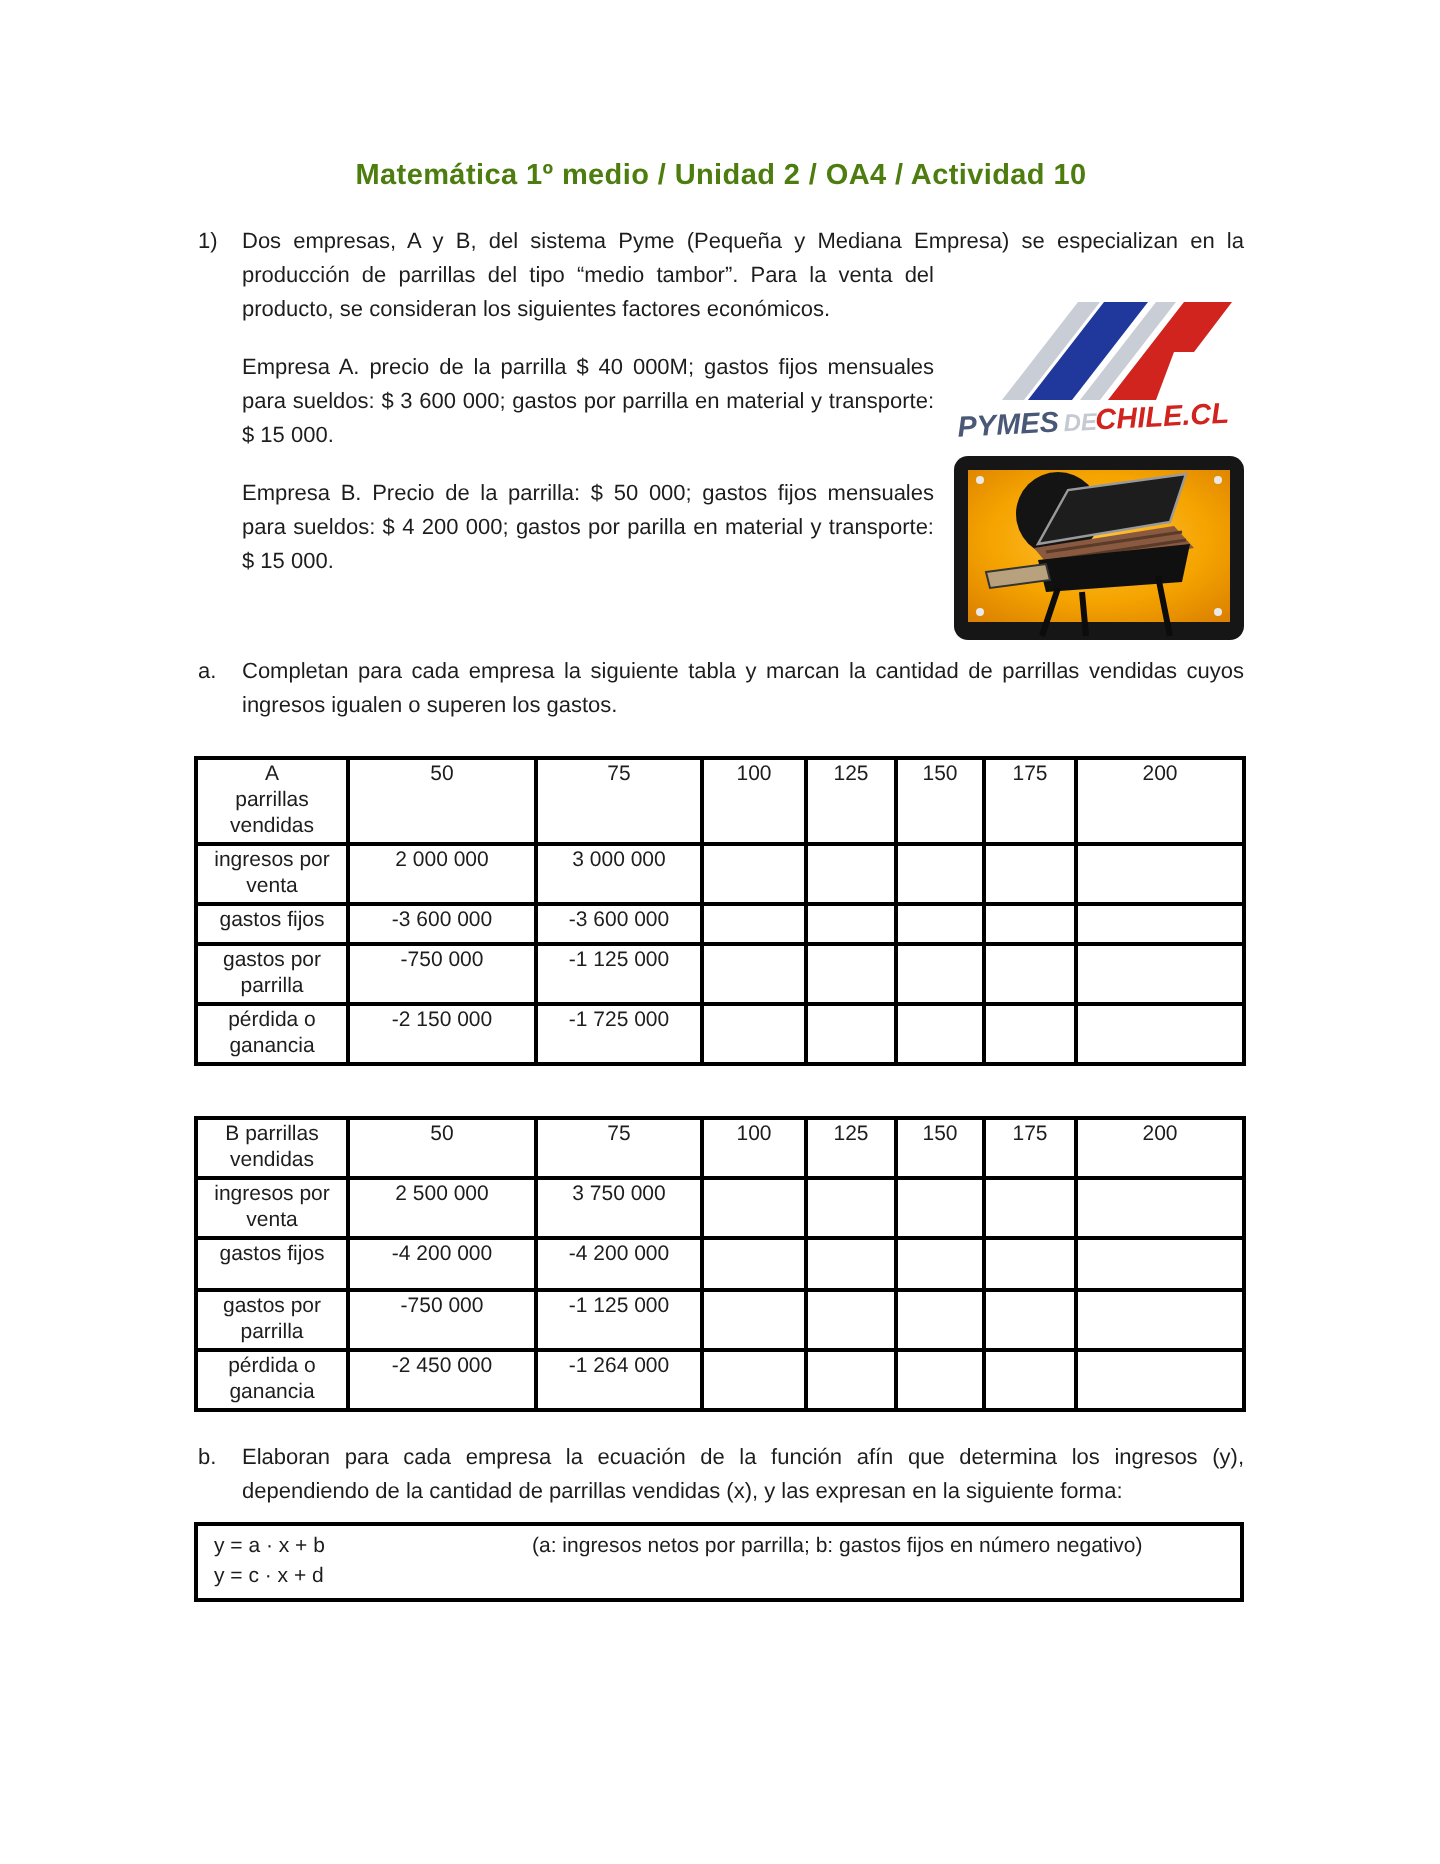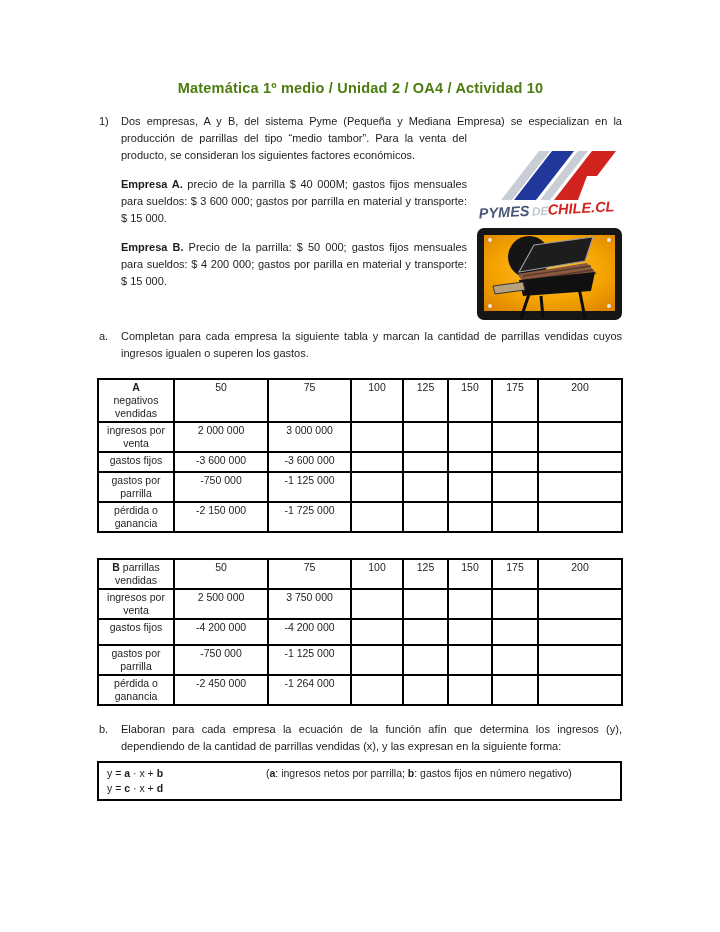--- a/index.html
+++ b/index.html
@@ -10,21 +10,21 @@
   }
   .title {
     font-size:14.5px; font-weight:bold; color:#4d7c0f;
     text-align:center; margin:0 0 17px 0; letter-spacing:0.2px;
   }
   .item { position:relative; }
   .marker { position:absolute; left:0; top:0; font-size:11px; line-height:17px; }
   .itxt { margin-left:22px; }
   p.doc { margin:0 0 12px 0; font-size:11px; line-height:17px; text-align:justify; }
   p.doc.last { margin-bottom:10px; }
-  b { font-weight:bold; }
+  b { font-weight:normal; }
   .fspacer { float:right; width:0; height:25px; }
   .media { float:right; clear:right; width:145px; margin:0 0 8px 10px; }
   .media svg { display:block; }
   .media .logo { margin-bottom:2px; }
   .sec { position:relative; }
   .sec .itxt { margin-left:22px; }
   .sec-a { margin-bottom:16px; }
   .sec-b { margin-bottom:6px; }
   table.grid {
     border-collapse:collapse; table-layout:fixed; width:524px;
@@ -124,21 +124,21 @@
         <col style="width:94px">
         <col style="width:83px">
         <col style="width:52px">
       <col style="width:45px">
         <col style="width:44px">
         <col style="width:46px">
         <col style="width:84px">
     </colgroup>
     <tbody>
         <tr>
-      <th><b>A</b><span></span><span class="blk">negativos vendidas</span></th>
+      <th><b>A</b><span></span><span class="blk">parrillas vendidas</span></th>
       <th>50</th>
       <th>75</th>
       <th>100</th>
       <th>125</th>
       <th>150</th>
       <th>175</th>
       <th>200</th>
     </tr>
     <tr>
       <td>ingresos por venta</td>

